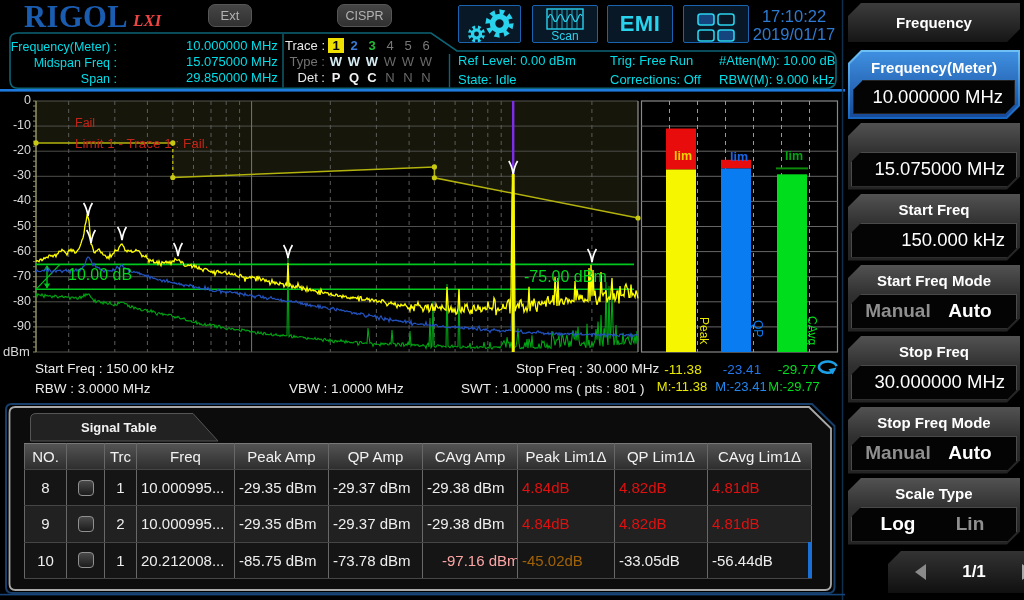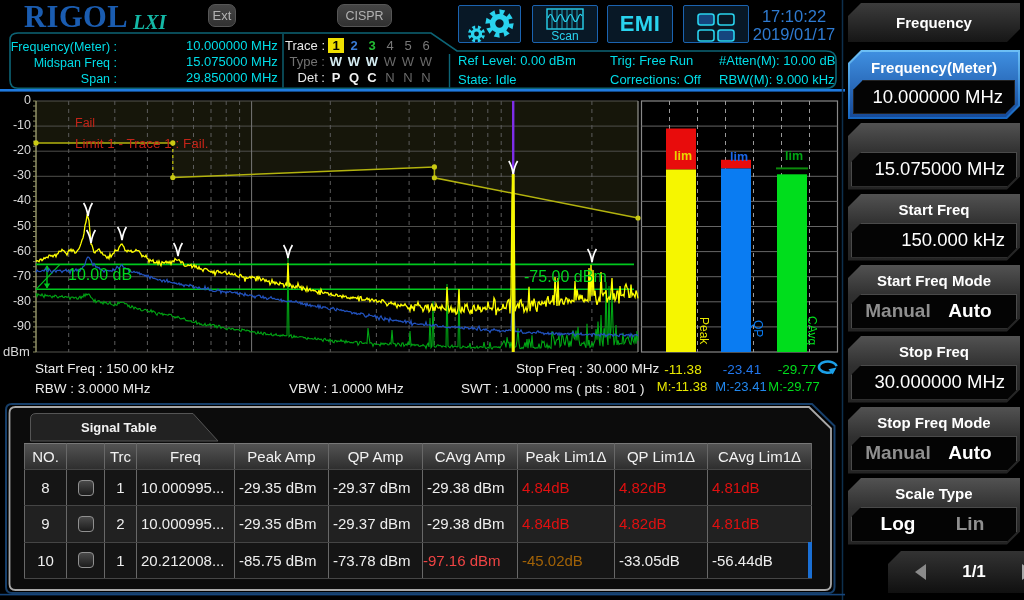--- a/index.html
+++ b/index.html
@@ -11,22 +11,22 @@
 .sb{position:absolute;left:848px;width:172px;clip-path:polygon(13px 0,100% 0,100% calc(100% - 13px),calc(100% - 13px) 100%,0 100%,0 13px);}
 .sb-lab{position:absolute;left:0;right:0;top:0;height:30px;color:#fff;font-weight:bold;font-size:15px;text-align:center;line-height:31px;white-space:nowrap;}
 .sb-val{position:absolute;left:3px;right:3px;top:29px;bottom:3px;background:#040404;border:1px solid #4a4a4a;clip-path:polygon(10px 0,100% 0,100% calc(100% - 10px),calc(100% - 10px) 100%,0 100%,0 10px);color:#fff;font-size:18.5px;}
 .sb-val .v{position:absolute;right:11px;top:50%;transform:translateY(-50%);white-space:nowrap;}
 td,th{border-right:1px solid #686868;border-bottom:1px solid #454545;font-weight:normal;white-space:nowrap;overflow:hidden;}
 </style></head>
 <body>
 <div id="root">
 
 <div class="abs" style="left:24px;top:2px;width:200px;height:30px;color:#1a5cb0;font-family:'Liberation Serif',serif;font-weight:bold;font-size:30.5px;letter-spacing:0.5px;line-height:30px;">RIGOL</div>
-<div class="abs" style="left:133px;top:11px;color:#14b8a6;font-style:italic;font-weight:bold;font-size:20px;font-family:'Liberation Serif',serif;">LXI</div>
-<div class="gbtn" style="left:208px;top:4px;width:28px;height:23px;font-size:13px;line-height:22px;">Ext</div>
+<div class="abs" style="left:133px;top:11px;color:#ef4444;font-style:italic;font-weight:bold;font-size:17px;font-family:'Liberation Serif',serif;">LXI</div>
+<div class="gbtn" style="left:208px;top:4px;width:44px;height:23px;font-size:13px;line-height:22px;">Ext</div>
 <div class="gbtn" style="left:337px;top:4px;width:55px;height:23px;font-size:12.5px;line-height:22px;">CISPR</div>
 <div class="btn-top" style="left:458px;width:63px;">
   <svg width="61" height="36" viewBox="0 0 61 36">
         <path d="M54.7,17.3 L53.5,23.2 L49.6,21.1 L47.3,24.6 L50.7,27.4 L45.6,30.7 L44.4,26.5 L40.3,27.3 L40.7,31.7 L34.8,30.5 L36.9,26.6 L33.4,24.3 L30.6,27.7 L27.3,22.6 L31.5,21.4 L30.7,17.3 L26.3,17.7 L27.5,11.8 L31.4,13.9 L33.7,10.4 L30.3,7.6 L35.4,4.3 L36.6,8.5 L40.7,7.7 L40.3,3.3 L46.2,4.5 L44.1,8.4 L47.6,10.7 L50.4,7.3 L53.7,12.4 L49.5,13.6 L50.3,17.7 Z M44.7,17.5 A4.2,4.2 0 1 0 36.3,17.5 A4.2,4.2 0 1 0 44.7,17.5 Z" fill="#29d3ee" fill-rule="evenodd"></path>
         <path d="M26.0,29.6 L24.5,33.0 L22.2,31.1 L20.5,32.7 L22.4,35.1 L18.9,36.5 L18.7,33.5 L16.3,33.5 L15.9,36.5 L12.5,35.0 L14.4,32.7 L12.8,31.0 L10.4,32.9 L9.0,29.4 L12.0,29.2 L12.0,26.8 L9.0,26.4 L10.5,23.0 L12.8,24.9 L14.5,23.3 L12.6,20.9 L16.1,19.5 L16.3,22.5 L18.7,22.5 L19.1,19.5 L22.5,21.0 L20.6,23.3 L22.2,25.0 L24.6,23.1 L26.0,26.6 L23.0,26.8 L23.0,29.2 Z M19.9,28.0 A2.4,2.4 0 1 0 15.1,28.0 A2.4,2.4 0 1 0 19.9,28.0 Z" fill="#29d3ee" fill-rule="evenodd"></path>
       </svg>
 </div>
 <div class="btn-top" style="left:607px;width:66px;color:#29d3ee;font-size:22px;font-weight:bold;text-align:center;line-height:35px;letter-spacing:0.5px;">EMI</div>
 <div class="btn-top" style="left:532px;width:66px;">
   <svg width="64" height="36" viewBox="0 0 64 36">
@@ -319,21 +319,21 @@
         </tr>
         <tr style="height:36.3px;background:#151515;">
           <td style="text-align:center;color:#eee;">10</td>
           <td>
             <div style="width:16px;height:16px;margin:auto;border-radius:4px;border:1px solid #909090;background:linear-gradient(#4a4a4a,#1c1c1c);"></div>
           </td>
           <td style="text-align:center;color:#eee;">1</td>
           <td style="padding-left:4px;color:#eee;">20.212008...</td>
           <td style="padding-left:4px;color:#eee;">-85.75 dBm</td>
           <td style="padding-left:4px;color:#eee;">-73.78 dBm</td>
-          <td style="padding-left:0;color:#ef4444;">-97.16 dBm</td>
+          <td style="padding-left:19px;color:#fca5a5;">-97.16 dBm</td>
           <td style="padding-left:4px;color:#a16207;margin-left:48px;">-45.02dB</td>
           <td style="padding-left:4px;color:#eee;">-33.05dB</td>
           <td style="padding-left:4px;color:#eee;">-56.44dB</td>
         </tr>
       </tbody>
     </table>
     <div class="abs" style="left:808px;top:542px;width:3.5px;height:36px;background:#1a6fd4;"></div>
     <div class="abs" style="left:81px;top:420px;color:#f2f2f2;font-size:13px;font-weight:bold;">Signal Table</div>
 <div class="sb" style="top:3px;height:39px;background:linear-gradient(#3c3c3c,#161616);">
       <div class="sb-lab" style="line-height:39px;">Frequency</div>

